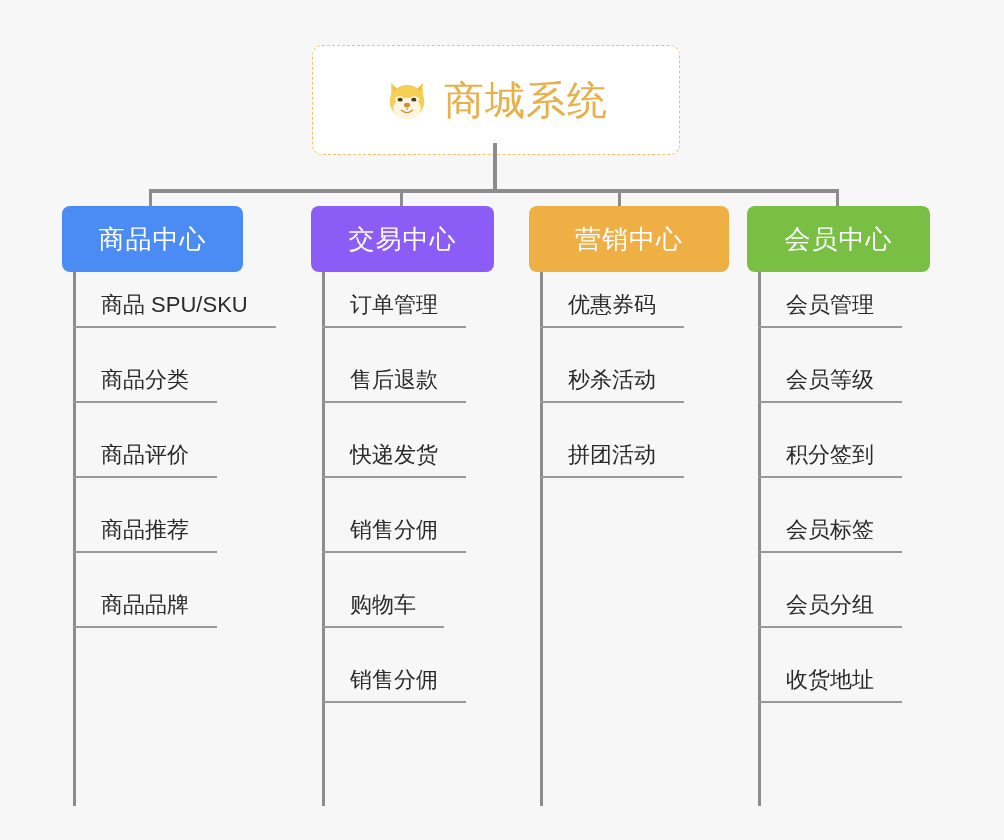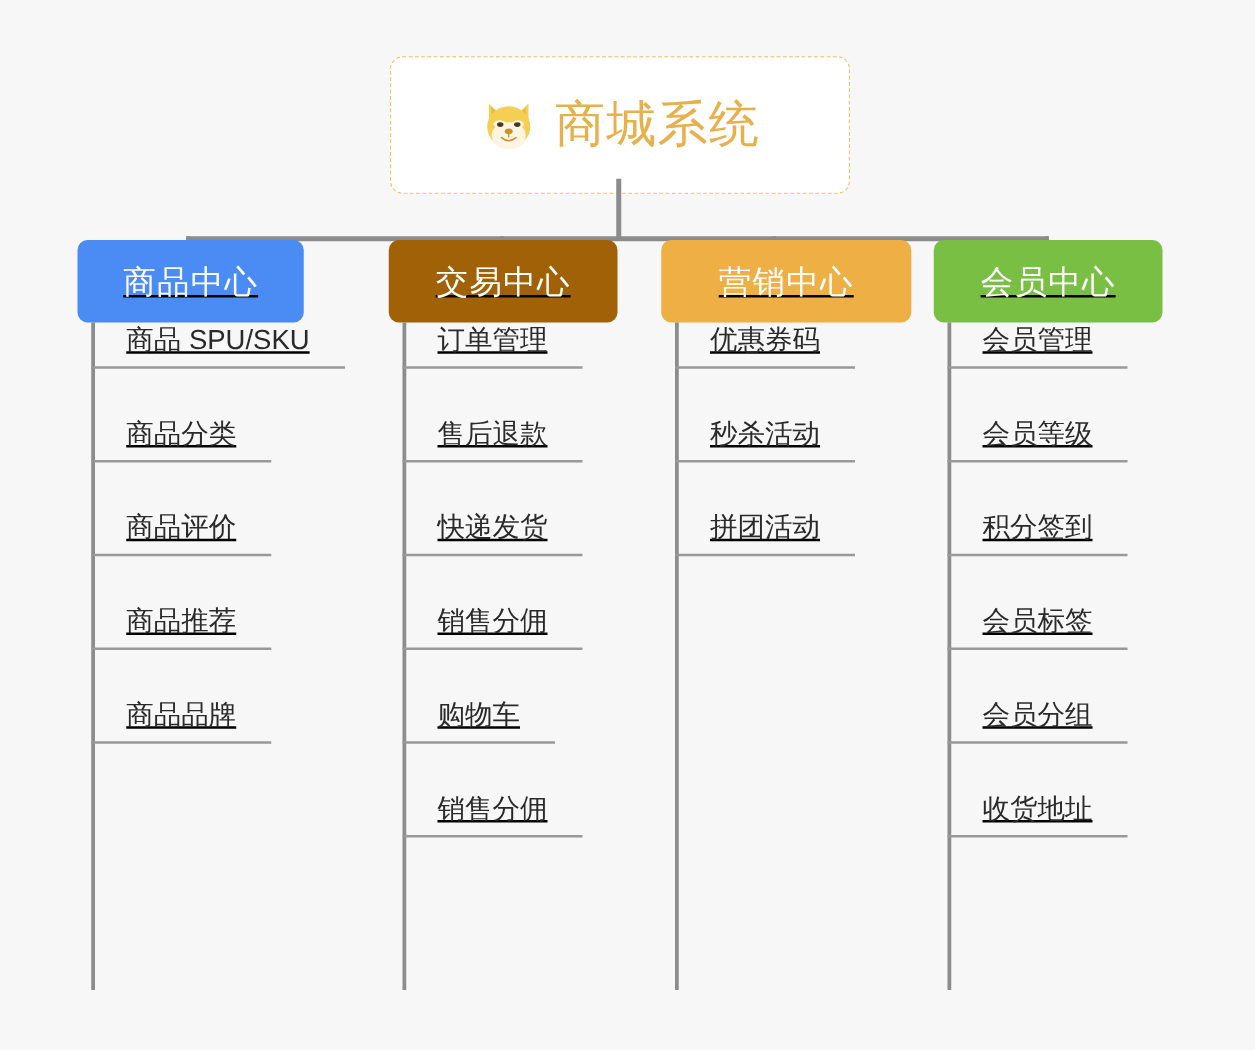--- a/index.html
+++ b/index.html
@@ -70,22 +70,21 @@
   }
   .conn-v-drop {
     top: 189px;
     width: 3px;
     height: 22px;
   }
 
   
   .column {
     position: absolute;
-    top: 192px;
-    text-decoration: underline;
+    top: 206px;
   }
   .col-header {
     height: 66px;
     border-radius: 8px;
     display: flex;
     align-items: center;
     justify-content: center;
     color: #ffffff;
     font-size: 26px;
     letter-spacing: 1px;
@@ -102,42 +101,42 @@
     position: relative;
     margin: 0;
     padding: 0;
     list-style: none;
   }
   .leaf-item {
     position: relative;
     height: 75px;
     box-sizing: border-box;
     display: flex;
-    align-items: flex-start;
+    align-items: center;
     padding-left: 11px;
   }
   .leaf-inner {
     position: relative;
     display: inline-block;
     padding: 0 28px 7px 28px;
     border-bottom: 2px solid #999999;
     font-size: 22px;
     color: #2a2a2a;
     white-space: nowrap;
     line-height: 1.25;
   }
 
   
   #col-0 { left: 62px;  width: 245px; }
   #col-1 { left: 311px; width: 218px; }
   #col-2 { left: 529px; width: 218px; }
   #col-3 { left: 747px; width: 218px; }
 
   #col-0 .col-header { width: 181px; background: #4a8cf4; }
-  #col-1 .col-header { width: 183px; background: #a16207; }
+  #col-1 .col-header { width: 183px; background: #8b5cf6; }
   #col-2 .col-header { width: 200px; background: #eeaf44; }
   #col-3 .col-header { width: 183px; background: #79bf43; }
 </style>
 </head>
 <body>
 
 <div id="mindmap">
 
   <div class="root-node">
     <svg class="dog-icon" viewBox="0 0 64 64">

